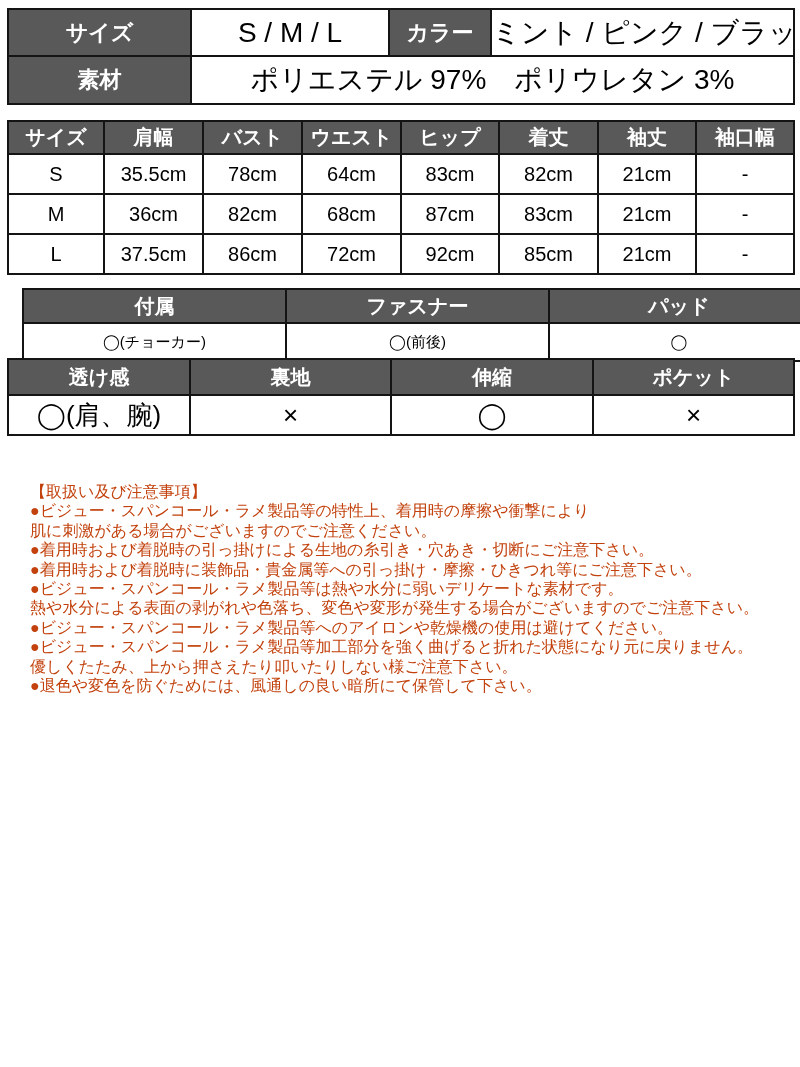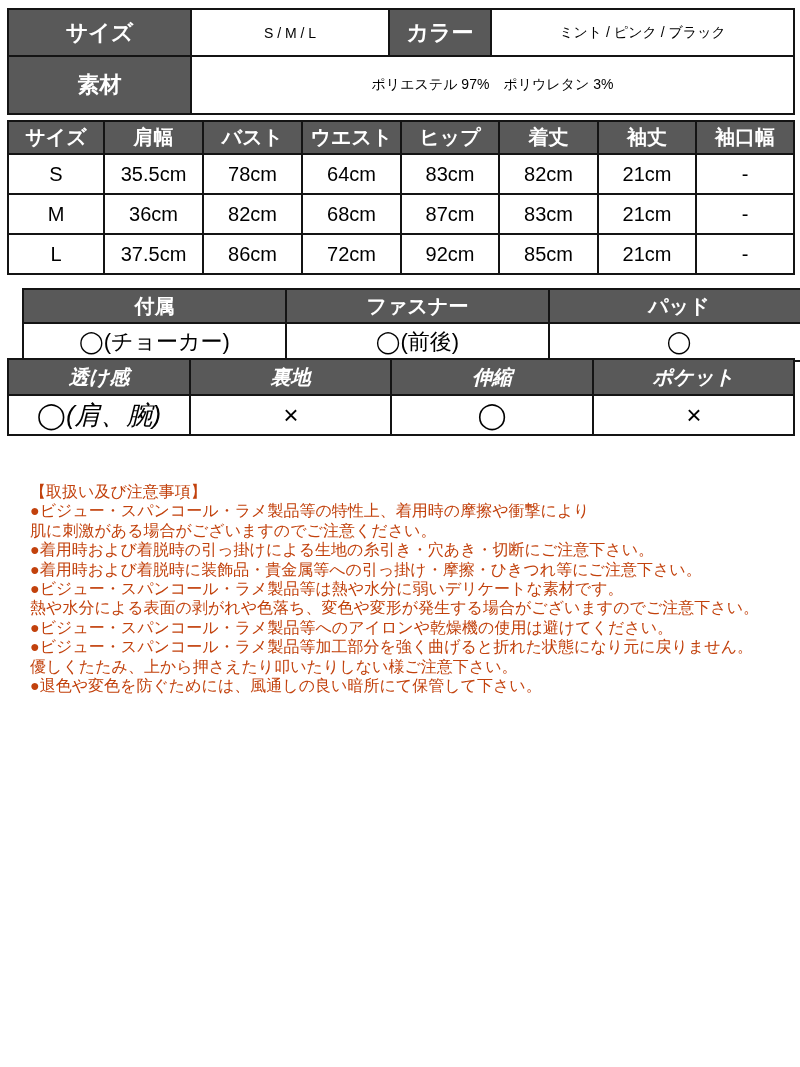--- a/index.html
+++ b/index.html
@@ -10,34 +10,34 @@
   table.tbl{border-collapse:collapse;table-layout:fixed;position:absolute;background:#fff;}
   table.tbl th,table.tbl td{
     border:2px solid #141414;padding:0;text-align:center;vertical-align:middle;
     overflow:hidden;white-space:nowrap;
   }
   table.tbl th{background:#595959;color:#ffffff;font-weight:bold;}
 
   
   #info-table{left:7px;top:8px;width:786px;}
   #info-table th{font-size:22px;}
-  #info-table td{font-size:14px;}
+  #info-table td{font-size:28px;}
   #info-table tr.r1{height:47px;}
-  #info-table tr.r2{height:58px;}
+  #info-table tr.r2{height:48px;}
 
   
   #size-table{left:7px;top:120px;width:786px;}
   #size-table th{font-size:20px;height:31px;}
   #size-table td{font-size:20px;height:38px;}
 
   
   #features-a{left:22px;top:288px;width:786px;}
   #features-a th{font-size:20px;height:32px;}
-  #features-a td{font-size:22px;height:36px;}
-  #features-b{left:7px;top:358px;width:786px;font-style:italic;}
+  #features-a td{font-size:15px;height:36px;}
+  #features-b{left:7px;top:358px;width:786px;}
   #features-b th{font-size:20px;height:34px;}
   #features-b td{font-size:26px;height:38px;}
 
   
   #care-notes{
     position:absolute;left:30px;top:482px;width:755px;
     font-size:16px;line-height:19.4px;color:#c2410c;
   }
   #care-notes .line{white-space:pre-wrap;}
 </style>

